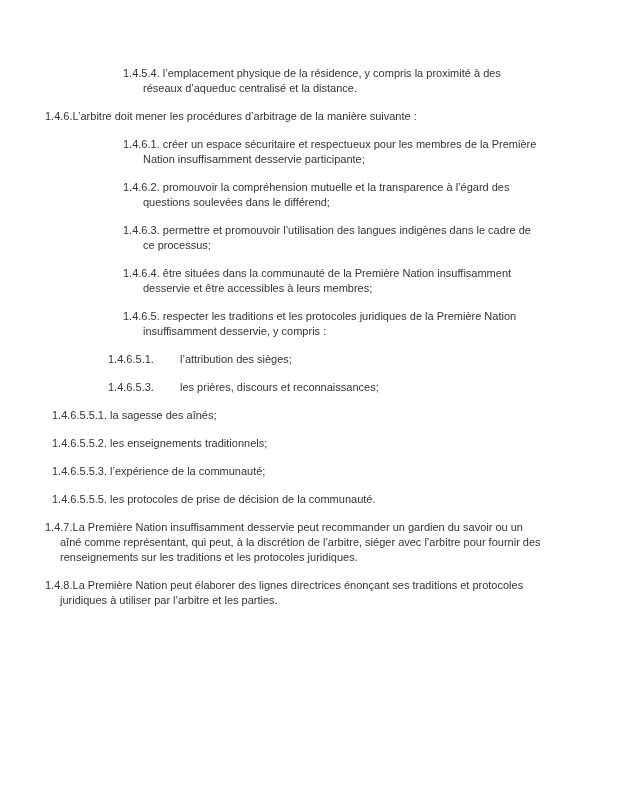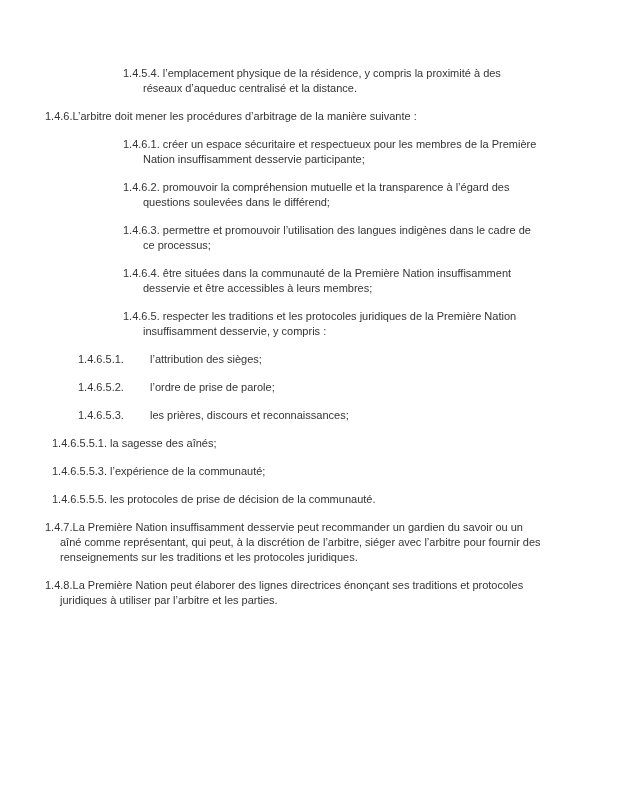--- a/index.html
+++ b/index.html
@@ -25,21 +25,21 @@
   }
   .item {
     margin: 0 0 13px 0;
     text-align: left;
   }
   
   .lvl3 { padding-left: 60px; text-indent: -15px; }
   
   .lvl4 { padding-left: 143px; text-indent: -20px; }
   
-  .lvl5 { padding-left: 78px; }
+  .lvl5 { padding-left: 108px; }
   .lvl5 .num { display: inline-block; width: 72px; }
   
   .lvl6 { padding-left: 106px; text-indent: -54px; }
   .num, .txt { white-space: normal; }
 </style>
 </head>
 <body>
 
 <div class="doc">
 
@@ -52,28 +52,28 @@
   <div class="item lvl4"><span class="num">1.4.6.2.</span> <span class="txt">promouvoir la compréhension mutuelle et la transparence à l’égard des questions soulevées dans le différend;</span></div>
 
   <div class="item lvl4"><span class="num">1.4.6.3.</span> <span class="txt">permettre et promouvoir l’utilisation des langues indigènes dans le cadre de ce processus;</span></div>
 
   <div class="item lvl4"><span class="num">1.4.6.4.</span> <span class="txt">être situées dans la communauté de la Première Nation insuffisamment desservie et être accessibles à leurs membres;</span></div>
 
   <div class="item lvl4"><span class="num">1.4.6.5.</span> <span class="txt">respecter les traditions et les protocoles juridiques de la Première Nation insuffisamment desservie, y compris :</span></div>
 
   <div class="item lvl5"><span class="num">1.4.6.5.1.</span><span class="txt">l’attribution des sièges;</span></div>
 
-  <div class="item lvl5"><span class="num">1.4.6.5.2.</span><span class="txt">l’ordre de prise de parole;</span></div>
 
   <div class="item lvl5"><span class="num">1.4.6.5.3.</span><span class="txt">les prières, discours et reconnaissances;</span></div>
 
 
 
   <div class="item lvl6"><span class="num">1.4.6.5.5.1.</span> <span class="txt">la sagesse des aînés;</span></div>
 
+  <div class="item lvl6"><span class="num">1.4.6.5.5.2.</span> <span class="txt">les enseignements traditionnels;</span></div>
 
   <div class="item lvl6"><span class="num">1.4.6.5.5.3.</span> <span class="txt">l’expérience de la communauté;</span></div>
 
 
   <div class="item lvl6"><span class="num">1.4.6.5.5.5.</span> <span class="txt">les protocoles de prise de décision de la communauté.</span></div>
 
   <div class="item lvl3"><span class="num">1.4.7.</span><span class="txt">La Première Nation insuffisamment desservie peut recommander un gardien du savoir ou un aîné comme représentant, qui peut, à la discrétion de l’arbitre, siéger avec l’arbitre pour fournir des renseignements sur les traditions et les protocoles juridiques.</span></div>
 
   <div class="item lvl3"><span class="num">1.4.8.</span><span class="txt">La Première Nation peut élaborer des lignes directrices énonçant ses traditions et protocoles juridiques à utiliser par l’arbitre et les parties.</span></div>
 

